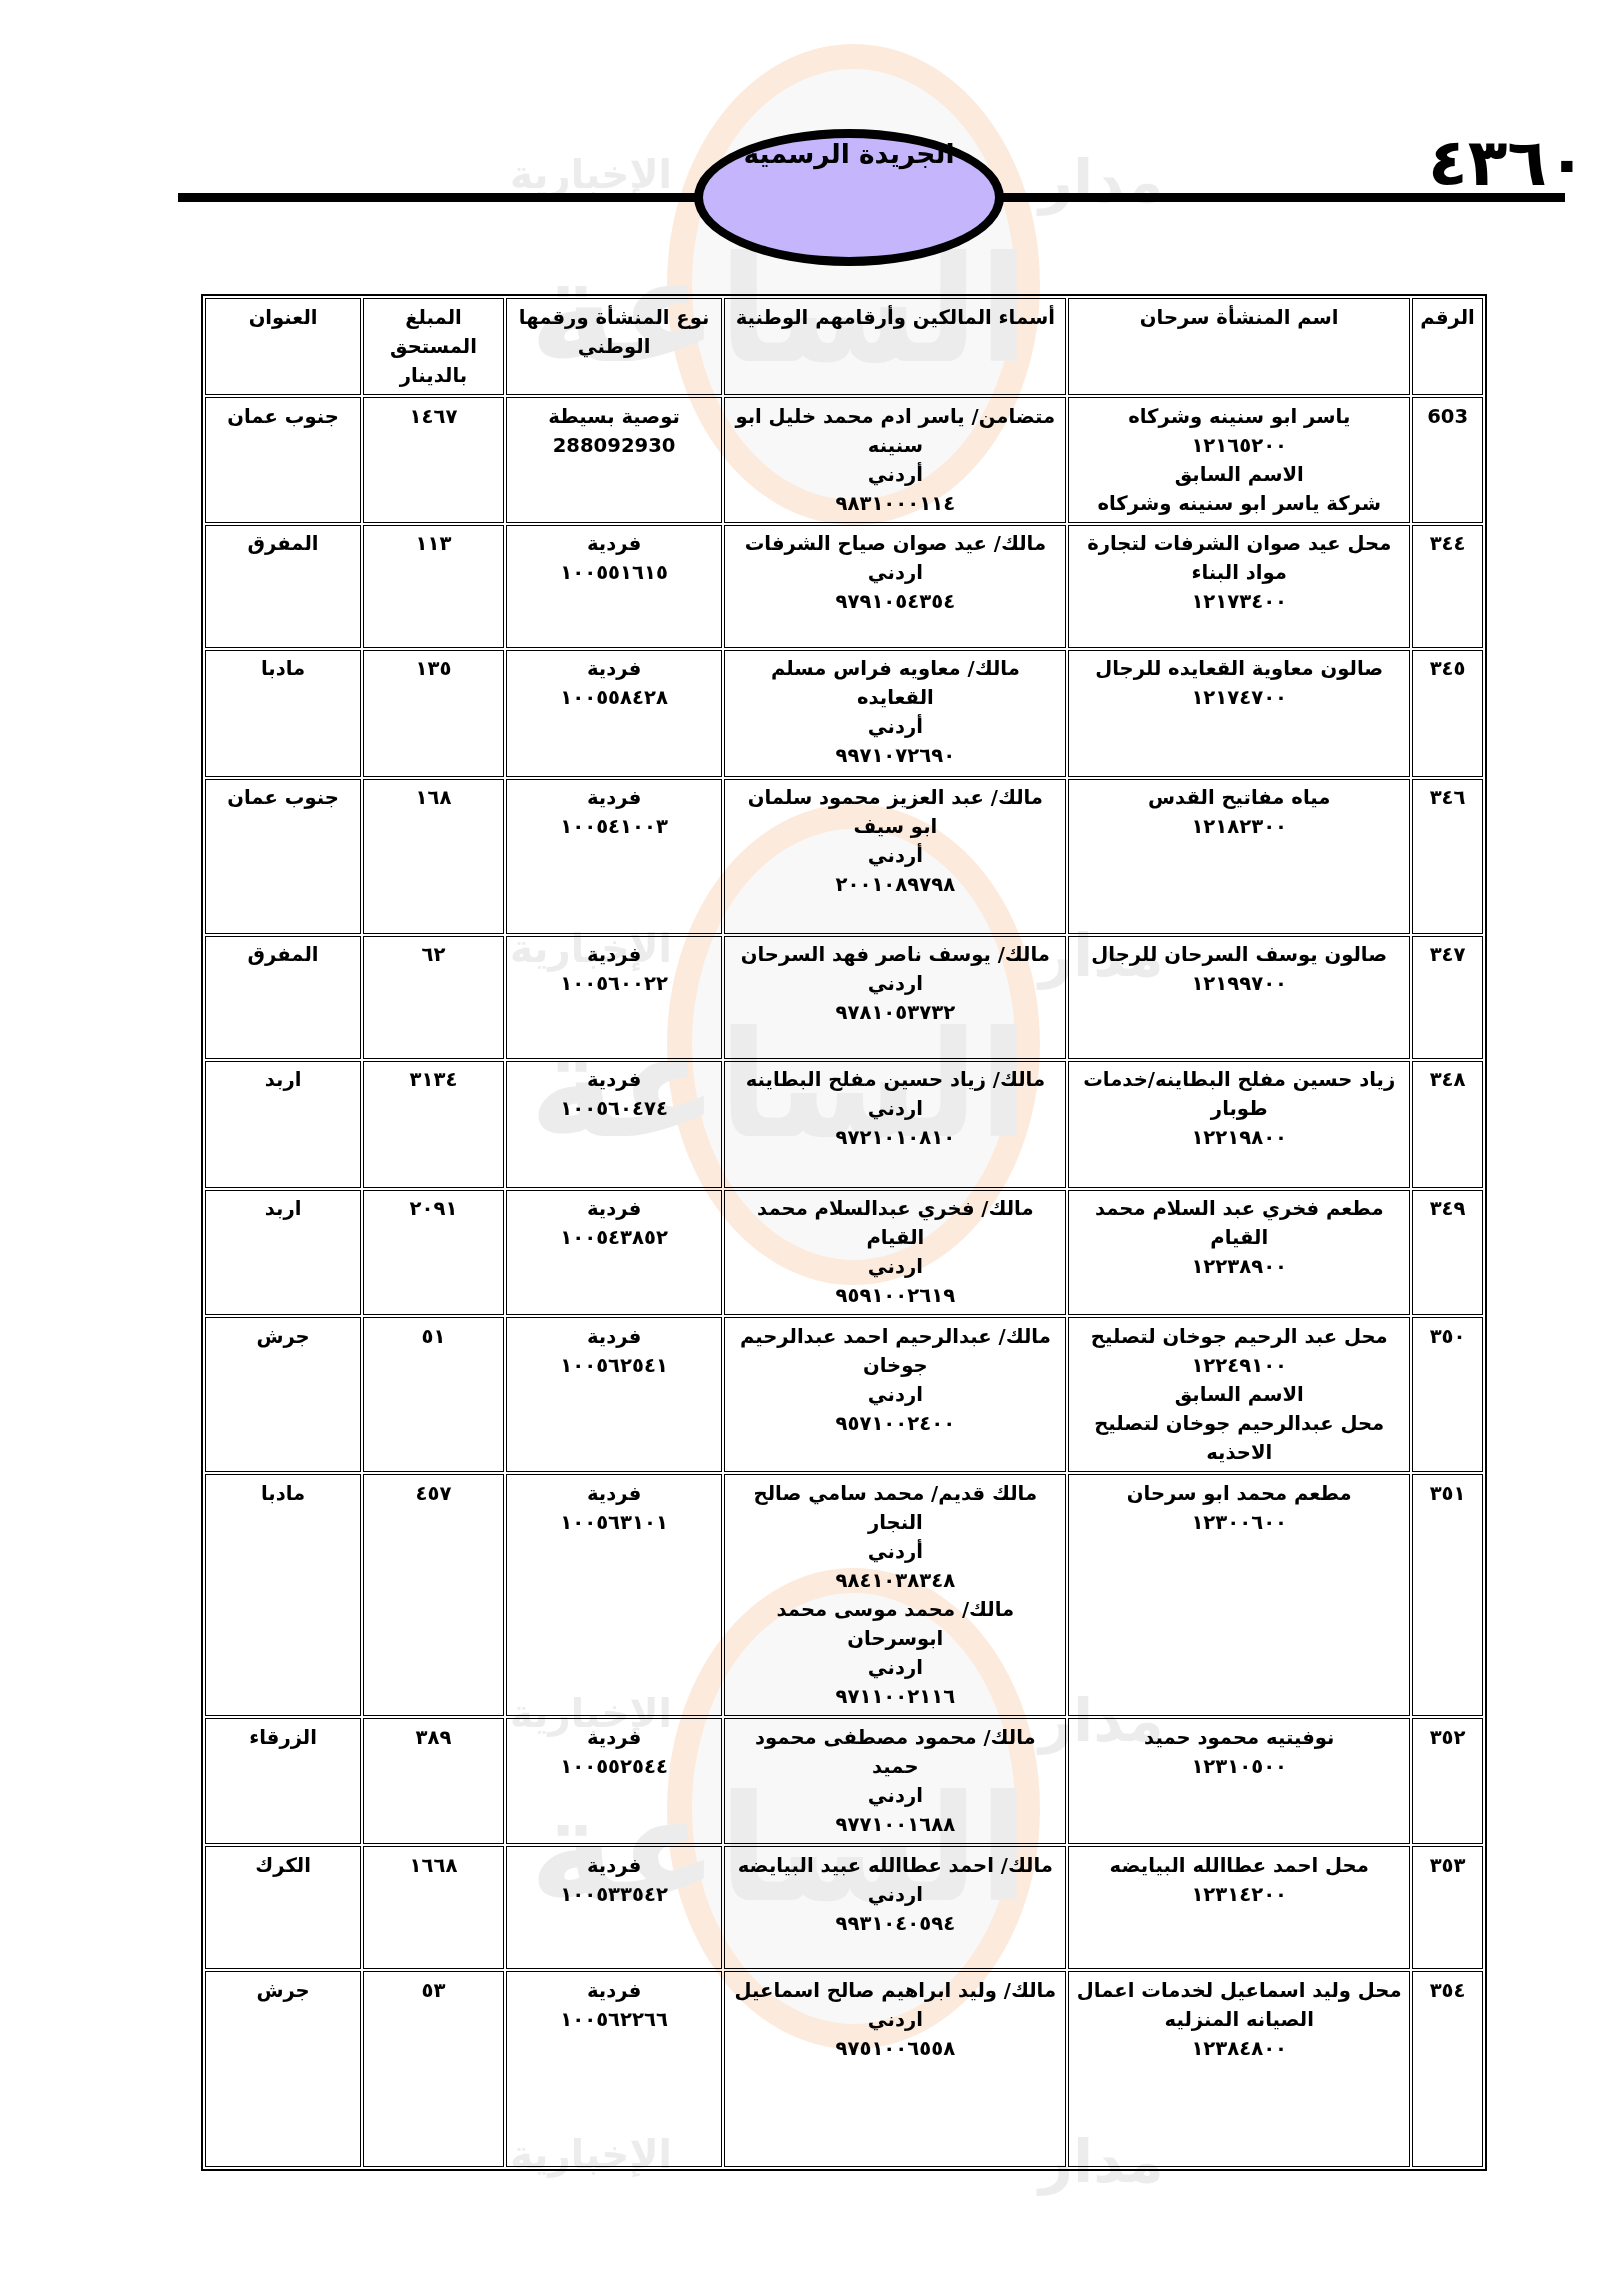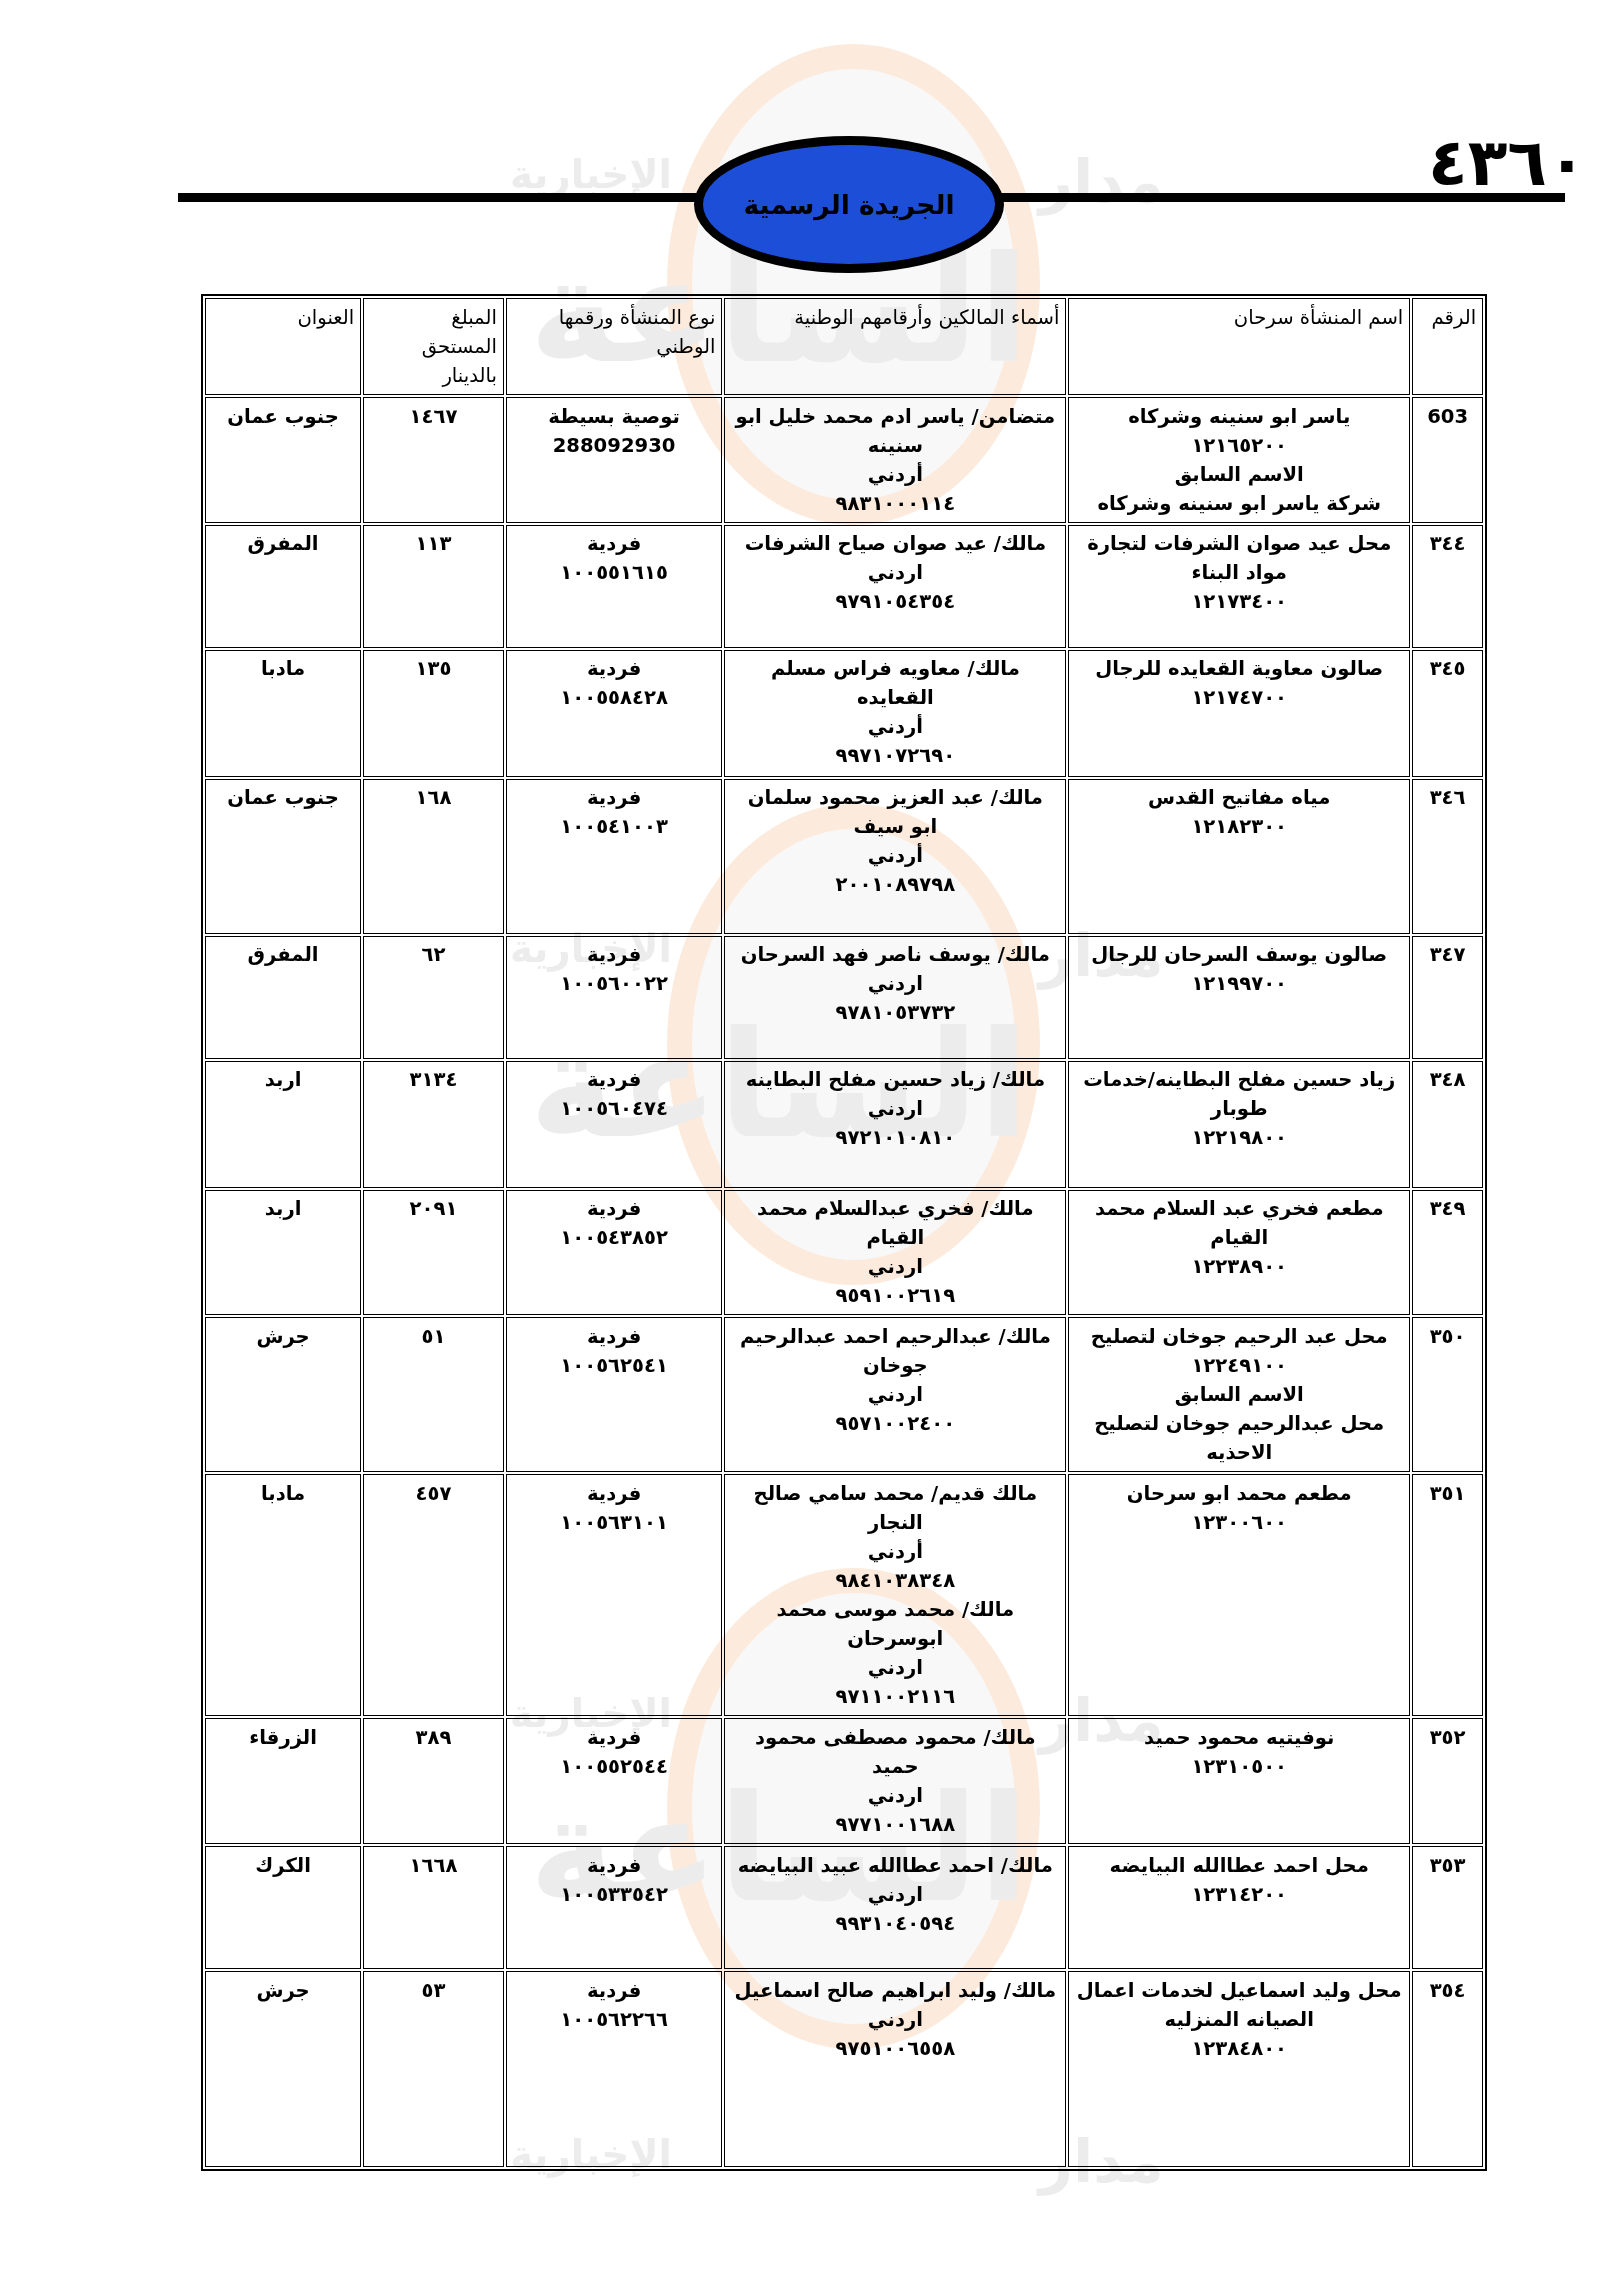--- a/index.html
+++ b/index.html
@@ -5,27 +5,27 @@
   html, body { margin:0; padding:0; background:#ffffff; }
   body { width:1621px; height:2293px; position:relative; overflow:hidden; font-family:"DejaVu Sans", sans-serif; color:#000; }
 
   
   .wm { position:absolute; pointer-events:none; }
   .wm-clock { width:323px; height:431px; border-radius:50%; border:25.5px solid #fbe3cf; background:#f6f6f6; opacity:0.7; }
   .wm-text { font-family:"DejaVu Sans", sans-serif; font-weight:bold; color:#ececec; }
 
   .page-number { position:absolute; top:125px; left:1428px; font-size:65px; font-weight:bold; font-family:"DejaVu Sans", sans-serif; letter-spacing:2px; }
   .header-rule { position:absolute; top:193px; left:178px; width:1387px; height:8.8px; background:#000; }
-  .header-oval { position:absolute; top:136px; left:694px; width:310px; height:137px; border:9.8px solid #000; border-radius:50%; background:#1d4ed8; display:flex; align-items:center; justify-content:center; box-sizing:border-box; }
+  .header-oval { position:absolute; top:129px; left:694px; width:310px; height:137px; border:9.8px solid #000; border-radius:50%; background:#c4b5fd; display:flex; justify-content:center; box-sizing:border-box; }
   .header-oval span { font-size:26.5px; font-weight:bold; direction:rtl; }
 
   .table-wrap { position:absolute; top:294px; left:201px; width:1286px; }
   table.reg { width:1286px; border-collapse:separate; border-spacing:2.9px; border:2px solid #000; direction:rtl; table-layout:fixed; }
   table.reg td, table.reg th { border:1.5px solid #000; vertical-align:top; text-align:center; padding:3.9px 5.9px; font-size:19.6px; line-height:29px; }
-  table.reg th { font-weight:normal; font-size:19.6px;text-align:right; }
+  table.reg th { font-weight:bold; font-size:19.6px; }
   table.reg td { font-weight:bold; }
   th.c-num { vertical-align:bottom; }
   .cell-lines div { white-space:pre-line; }
 </style>
 </head>
 <body>
 
 <div class="wm wm-clock" style="left:667px; top:44px;"></div>
 <div class="wm wm-clock" style="left:667px; top:804px;"></div>
 <div class="wm wm-clock" style="left:667px; top:1568px;"></div>

